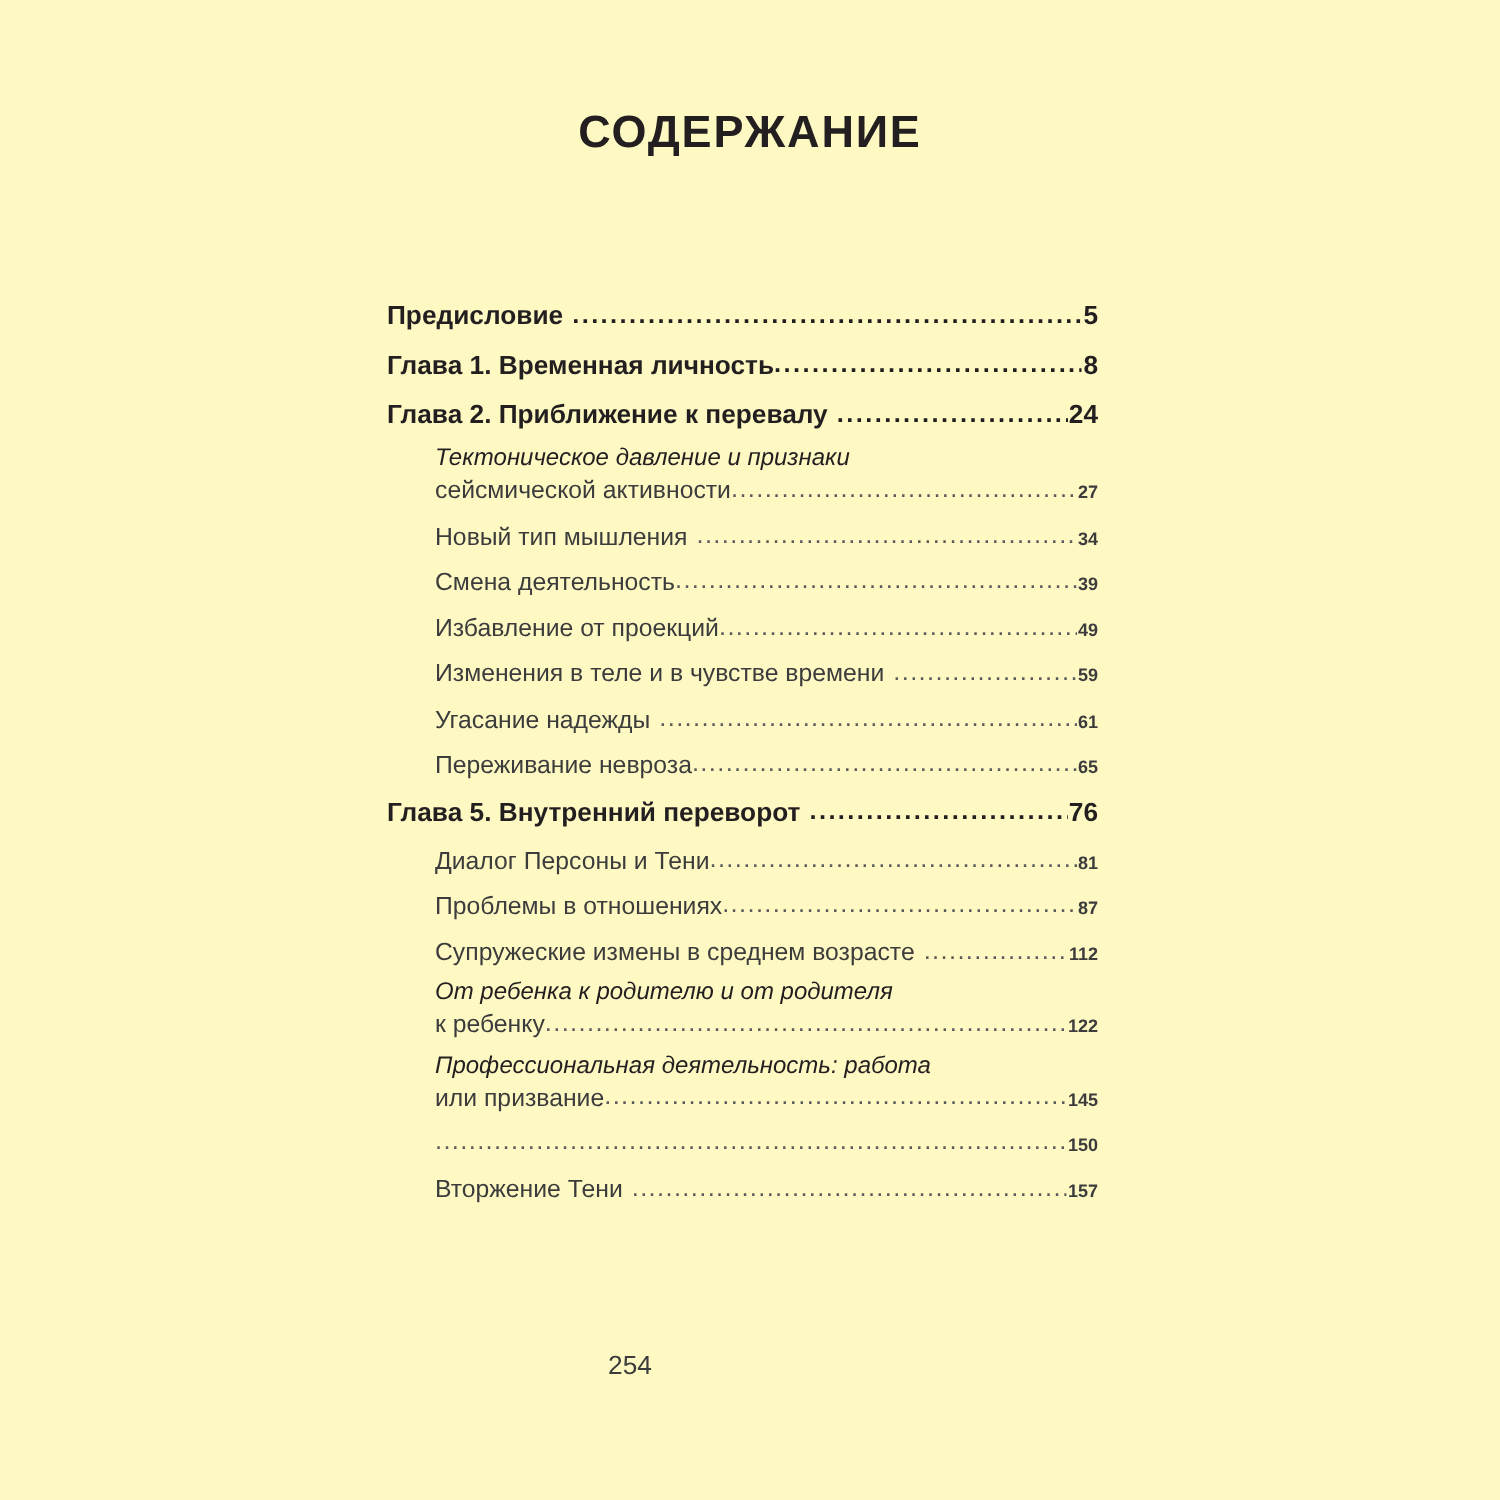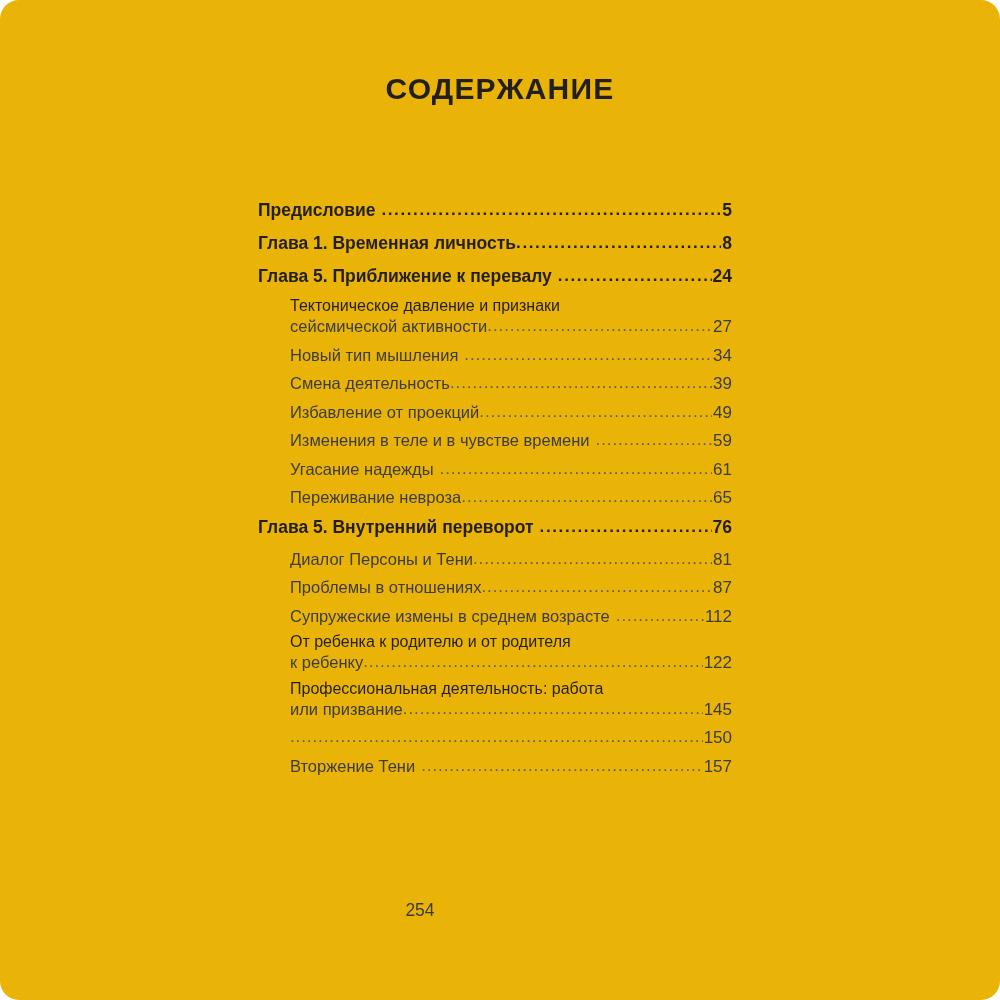--- a/index.html
+++ b/index.html
@@ -13,22 +13,21 @@
     height: 1000px;
     position: relative;
     font-family: "Liberation Sans", "DejaVu Sans", sans-serif;
     color: #231f20;
     overflow: hidden;
   }
 
   .page {
     position: absolute;
     inset: 0;
-    background: #eab308;
-    border-radius: 19px;
+    background: #fef9c3;
   }
 
   
   .toc-title {
     position: absolute;
     top: 74px;
     left: 0;
     width: 1000px;
     text-align: center;
     font-size: 30px;
@@ -85,29 +84,30 @@
     font-weight: 400;
     color: #3c3c3c;
     line-height: 23.5px;
   }
   .toc-entry.level-2 .leader-dots {
     color: #5a5a5a;
     font-weight: 400;
     letter-spacing: 0.9px;
   }
   .toc-entry.level-2 .pg {
-    font-weight: 400;
+    font-weight: 700;
     color: #3c3c3c;
-    font-size: 17px;
+    font-size: 12px;
   }
 
   
   .toc-entry .first-line {
     display: block;
     white-space: nowrap;
+    font-style: italic;
   }
 
   
   .row {
     display: flex;
     align-items: baseline;
     width: 100%;
     white-space: nowrap;
   }
   .row .label {
@@ -162,21 +162,21 @@
       </div>
       <div class="toc-entry level-1">
         <div class="row">
           <span class="label no-gap">Глава 1. Временная личность</span>
           <span class="leader-dots">........................................................................................................................................................................................................</span>
           <span class="pg">8</span>
         </div>
       </div>
       <div class="toc-entry level-1">
         <div class="row">
-          <span class="label gap-after">Глава 5. Приближение к перевалу</span>
+          <span class="label gap-after">Глава 2. Приближение к перевалу</span>
           <span class="leader-dots">........................................................................................................................................................................................................</span>
           <span class="pg">24</span>
         </div>
       </div>
       <div class="toc-entry level-2">
         <span class="first-line">Тектоническое давление и признаки</span>
         <div class="row">
           <span class="label no-gap">сейсмической активности</span>
           <span class="leader-dots">........................................................................................................................................................................................................</span>
           <span class="pg">27</span>

